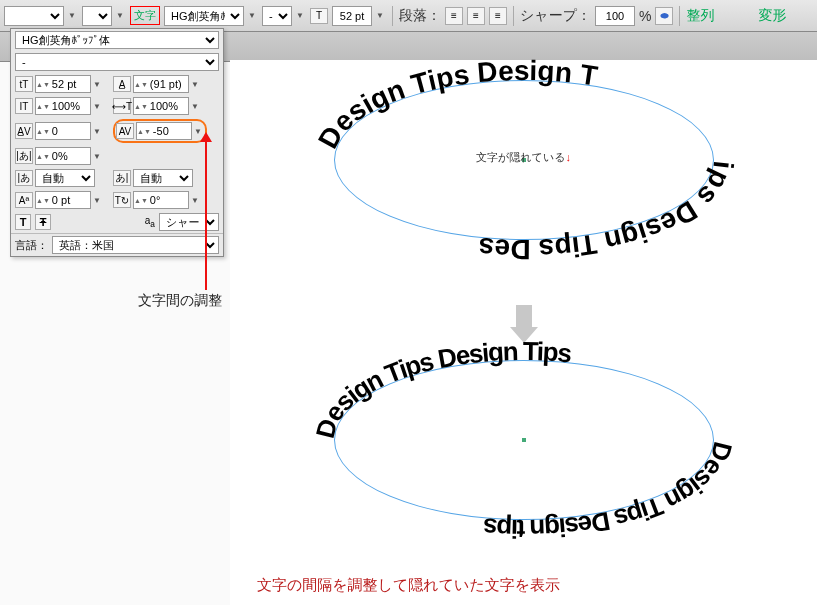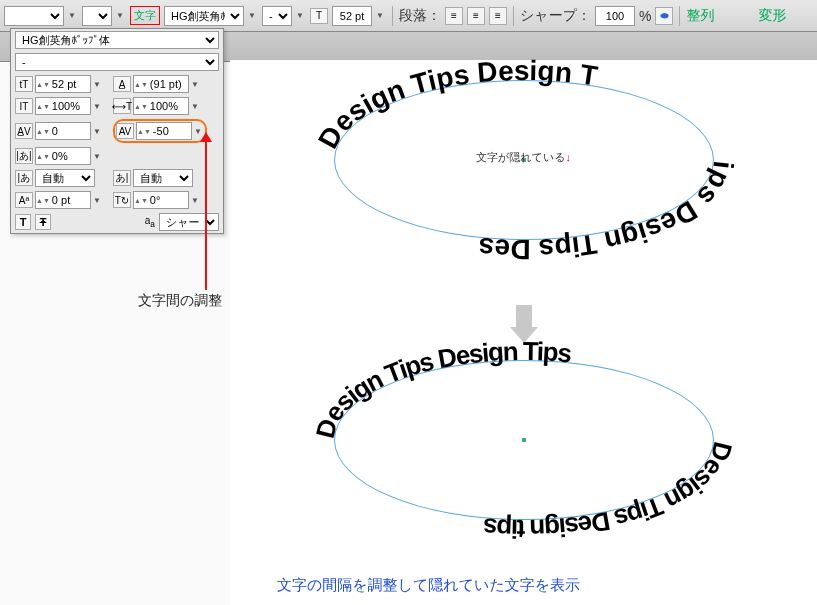--- a/index.html
+++ b/index.html
@@ -44,21 +44,21 @@
 .elw2 { top:300px; }
 .ellipse { width:380px; height:160px; border:1px solid #56a5e6; border-radius:50%; position:relative; }
 .ellipse .ctr { position:absolute; top:50%; left:50%; width:4px; height:4px; background:#4a7; transform:translate(-50%,-50%); }
 .centertext { position:absolute; top:48%; left:50%; transform:translate(-50%,-50%); font-size:11px; color:#333; }
 
 .block-arrow { position:absolute; left:50%; top:245px; transform:translateX(-50%); width:28px; height:40px; }
 .block-arrow .b { width:16px; height:22px; background:#c8c8c8; margin-left:6px; }
 .block-arrow .t { width:0; height:0; border-left:14px solid transparent; border-right:14px solid transparent; border-top:16px solid #c8c8c8; }
 
 .lbl-under-panel { position:absolute; left:138px; top:292px; font-size:14px; color:#222; }
-.lbl-bottom { position:absolute; left:50%; bottom:10px; transform:translateX(-50%); font-size:15px; color:#1d4ed8;margin-left:20px; }
+.lbl-bottom { position:absolute; left:50%; bottom:10px; transform:translateX(-50%); font-size:15px; color:#b91c1c; }
 
 </style>
 </head>
 <body>
 
 <div class="topbar">
   <select class="tb-dropdown tb-w60"><option></option></select>
   <span class="tb-tri">▼</span>
   <select class="tb-dropdown tb-w30"><option></option></select>
   <span class="tb-tri">▼</span>
@@ -194,20 +194,24 @@
   </div>
 
   <div class="panel-row">
     <span class="Tbtn">T</span>
     <span class="Tbtn" style="text-decoration:line-through;">Ŧ</span>
     <div style="flex:1"></div>
     <span style="font-size:10px;text-align:right;">a<sub>a</sub></span>
     <select class="sel" style="width:60px;"><option>シャープ</option></select>
   </div>
 
+  <div class="panel-row" style="border-top:1px solid #bbb;">
+    <span>言語：</span>
+    <select class="sel flex"><option>英語：米国</option></select>
+  </div>
 </div>
 
 <div class="redarrow">
   <div class="head"></div>
     <div class="shaft"></div>
 </div>
 
 <div class="lbl-under-panel">文字間の調整</div>
 
 <div class="canvas">

